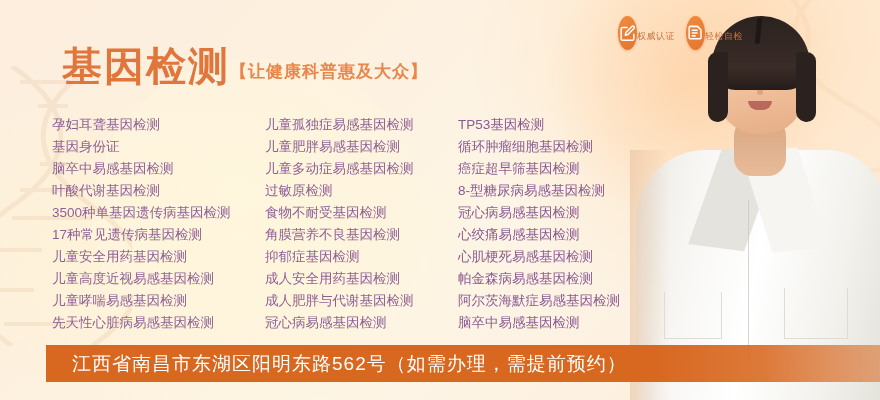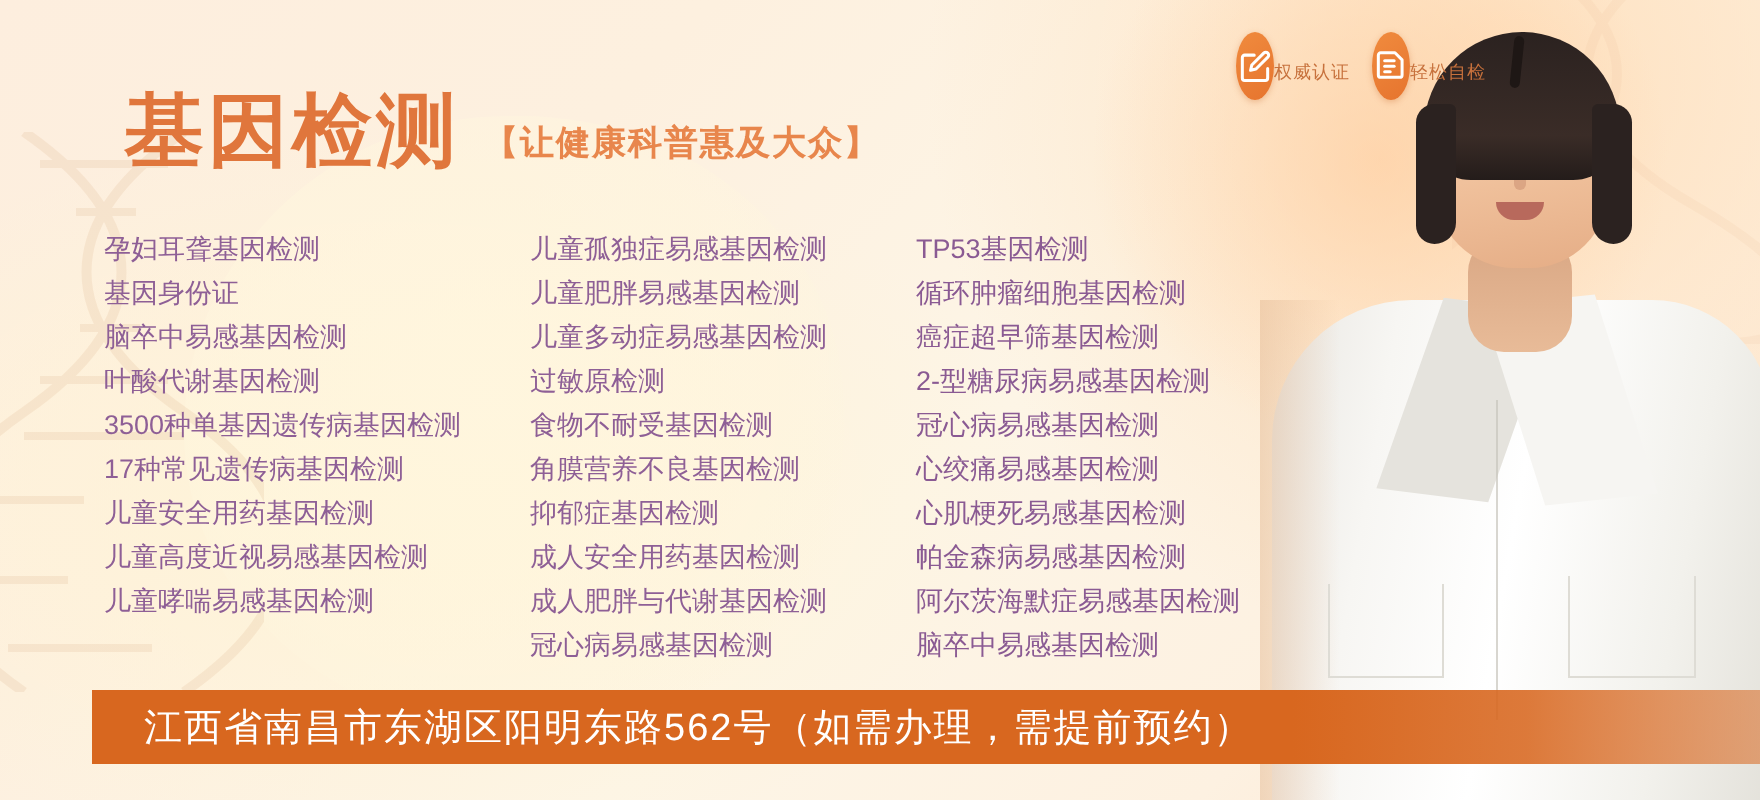--- a/index.html
+++ b/index.html
@@ -32,21 +32,21 @@
     pointer-events:none;
   }
 
   
   #title-row{position:absolute;left:62px;top:46px;display:flex;align-items:flex-end;}
   #main-title{
     font-size:40px;font-weight:bold;color:#e0763c;letter-spacing:2px;
     line-height:1;font-family:"Liberation Sans","DejaVu Sans",sans-serif;
   }
   #sub-title{
-    margin-left:12px;margin-bottom:3px;font-size:17px;font-weight:bold;
+    margin-bottom:3px;font-size:17px;font-weight:bold;
     color:#e8864c;letter-spacing:1px;white-space:nowrap;
   }
 
   
   #features{position:absolute;left:618px;top:16px;display:flex;gap:14px;}
   .feature{width:54px;display:flex;flex-direction:row;align-items:center;}
   .feature-circle{
     width:34px;height:34px;border-radius:50%;
     background:linear-gradient(145deg,#f08b3e 0%,#e6742e 100%);
     display:flex;align-items:center;justify-content:center;
@@ -217,40 +217,41 @@
     <div class="list-col" id="col-0">
       <div class="list-item">孕妇耳聋基因检测</div>
       <div class="list-item">基因身份证</div>
       <div class="list-item">脑卒中易感基因检测</div>
       <div class="list-item">叶酸代谢基因检测</div>
       <div class="list-item">3500种单基因遗传病基因检测</div>
       <div class="list-item">17种常见遗传病基因检测</div>
       <div class="list-item">儿童安全用药基因检测</div>
       <div class="list-item">儿童高度近视易感基因检测</div>
       <div class="list-item">儿童哮喘易感基因检测</div>
+      <div class="list-item">先天性心脏病易感基因检测</div>
     </div>
 
     <div class="list-col" id="col-1">
       <div class="list-item">儿童孤独症易感基因检测</div>
       <div class="list-item">儿童肥胖易感基因检测</div>
       <div class="list-item">儿童多动症易感基因检测</div>
       <div class="list-item">过敏原检测</div>
       <div class="list-item">食物不耐受基因检测</div>
       <div class="list-item">角膜营养不良基因检测</div>
       <div class="list-item">抑郁症基因检测</div>
       <div class="list-item">成人安全用药基因检测</div>
       <div class="list-item">成人肥胖与代谢基因检测</div>
       <div class="list-item">冠心病易感基因检测</div>
     </div>
 
     <div class="list-col" id="col-2">
       <div class="list-item">TP53基因检测</div>
       <div class="list-item">循环肿瘤细胞基因检测</div>
       <div class="list-item">癌症超早筛基因检测</div>
-      <div class="list-item">2-型糖尿病易感基因检测</div>
+      <div class="list-item">8-型糖尿病易感基因检测</div>
       <div class="list-item">冠心病易感基因检测</div>
       <div class="list-item">心绞痛易感基因检测</div>
       <div class="list-item">心肌梗死易感基因检测</div>
       <div class="list-item">帕金森病易感基因检测</div>
       <div class="list-item">阿尔茨海默症易感基因检测</div>
       <div class="list-item">脑卒中易感基因检测</div>
     </div>
 
   </div>
 

